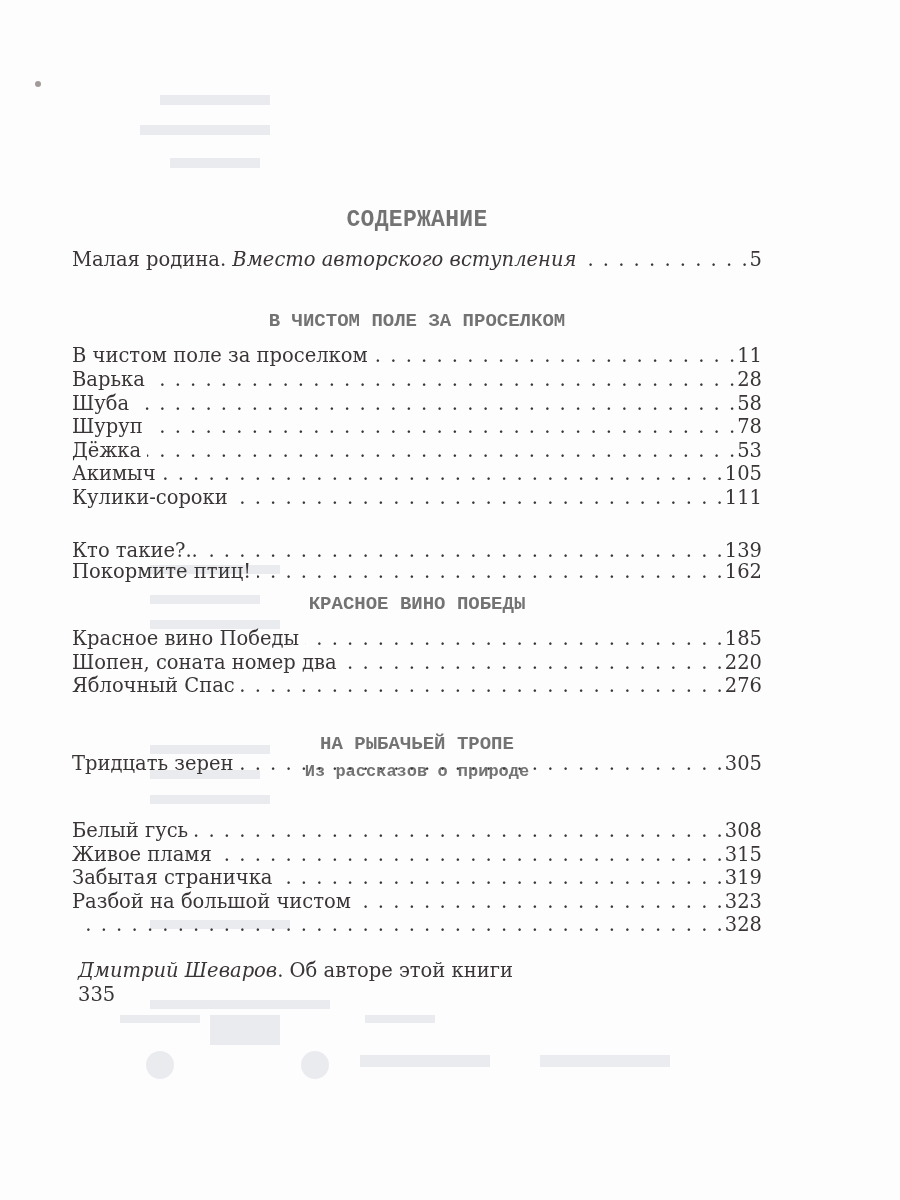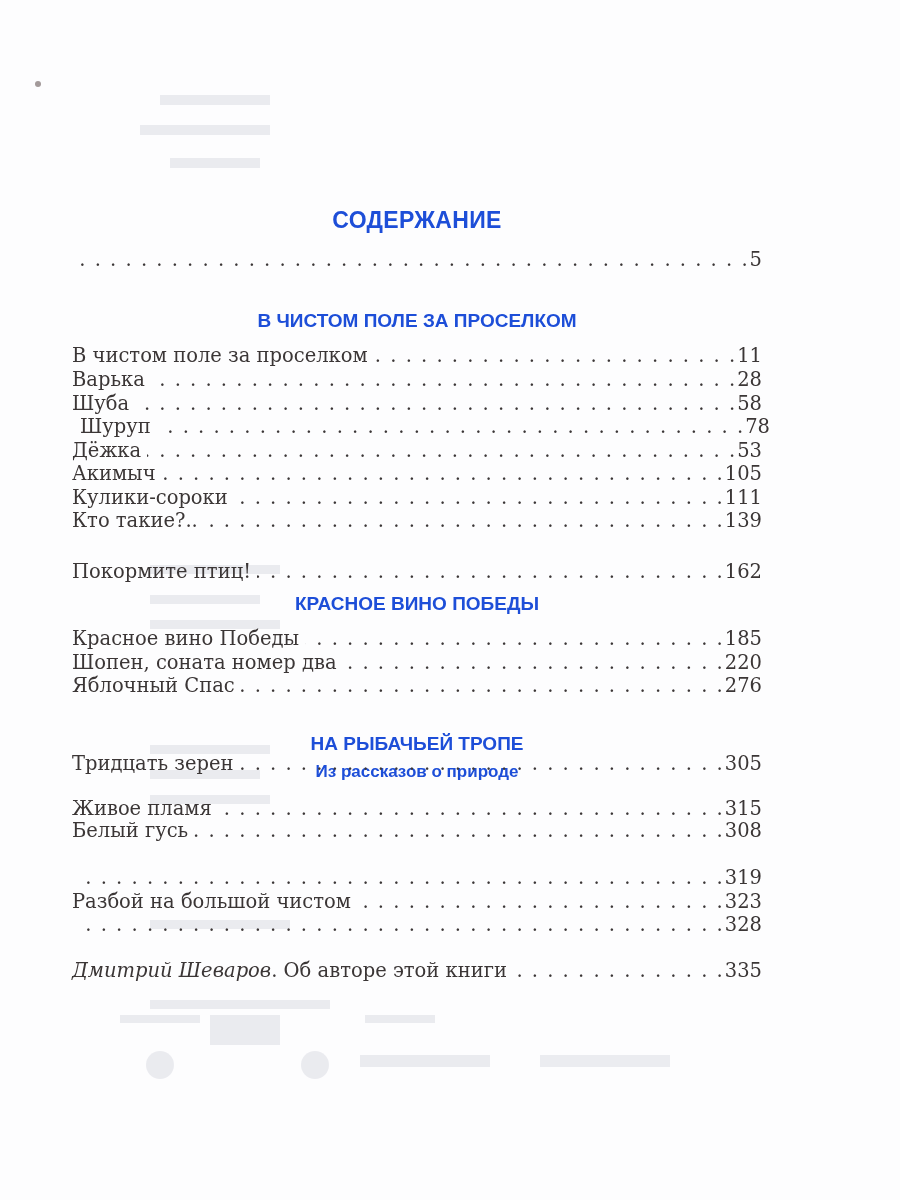--- a/index.html
+++ b/index.html
@@ -19,22 +19,22 @@
       position: absolute;
       left: 72px;
       width: 690px;
       top: 0;
     }
     .heading {
       position: absolute;
       left: 0; width: 690px;
       text-align: center;
       font-weight: bold;
-      font-family: Liberation Sans, sans-serif;
-      color: #1d4ed8;
+      font-family: Liberation Mono, monospace;
+      color: #737373;
     }
     .heading.main { font-size: 23px; letter-spacing: 0.3px; }
     .heading.sec { font-size: 19px; }
     .heading.sub { font-size: 17px; }
     .row {
       position: absolute;
       left: 0; width: 690px;
       height: 24px;
       display: flex;
       align-items: baseline;
@@ -84,20 +84,21 @@
     <rect x="540" y="1055" width="130" height="12"></rect>
   </g>
   <circle cx="38" cy="84" r="3" fill="#a39a9a"></circle>
 </svg>
 
 <div class="toc">
 
   <div class="heading main" style="top:207px;">СОДЕРЖАНИЕ</div>
 
   <div class="row" style="top:248px;">
+    <span class="title"><span>Малая родина.</span> <i>Вместо авторского вступления</i></span>
     <span class="leader"></span>
     <span class="page">5</span>
   </div>
 
   <div class="heading sec" style="top:310px;">В ЧИСТОМ ПОЛЕ ЗА ПРОСЕЛКОМ</div>
 
   <div class="row" style="top:344px;">
     <span class="title">В чистом поле за проселком</span>
     <span class="leader"></span>
     <span class="page">11</span>
@@ -105,41 +106,41 @@
   <div class="row" style="top:368px;">
     <span class="title">Варька</span>
     <span class="leader"></span>
     <span class="page">28</span>
   </div>
   <div class="row" style="top:392px;">
     <span class="title">Шуба</span>
     <span class="leader"></span>
     <span class="page">58</span>
   </div>
-  <div class="row" style="top:415px;margin-left:8px;">
+  <div class="row" style="top:415px;">
     <span class="title">Шуруп</span>
     <span class="leader"></span>
     <span class="page">78</span>
   </div>
   <div class="row" style="top:439px;">
     <span class="title">Дёжка</span>
     <span class="leader"></span>
     <span class="page">53</span>
   </div>
   <div class="row" style="top:462px;">
     <span class="title">Акимыч</span>
     <span class="leader"></span>
     <span class="page">105</span>
   </div>
   <div class="row" style="top:486px;">
     <span class="title">Кулики-сороки</span>
     <span class="leader"></span>
     <span class="page">111</span>
   </div>
-  <div class="row" style="top:509px;">
+  <div class="row" style="top:539px;">
     <span class="title">Кто такие?..</span>
     <span class="leader"></span>
     <span class="page">139</span>
   </div>
   <div class="row" style="top:560px;">
     <span class="title">Покормите птиц!</span>
     <span class="leader"></span>
     <span class="page">162</span>
   </div>
 
@@ -167,38 +168,39 @@
   <div class="row" style="top:752px;">
     <span class="title">Тридцать зерен</span>
     <span class="leader"></span>
     <span class="page">305</span>
   </div>
   <div class="row" style="top:819px;">
     <span class="title">Белый гусь</span>
     <span class="leader"></span>
     <span class="page">308</span>
   </div>
-  <div class="row" style="top:797px;justify-content:space-between;">
+  <div class="row" style="top:843px;justify-content:space-between;">
     <span class="title">Живое пламя</span>
     <span class="leader"></span>
     <span class="page">315</span>
   </div>
   <div class="row" style="top:866px;">
+    <span class="title">Забытая страничка</span>
     <span class="leader"></span>
     <span class="page">319</span>
   </div>
   <div class="row" style="top:890px;">
     <span class="title">Разбой на большой чистом</span>
     <span class="leader"></span>
     <span class="page">323</span>
   </div>
   <div class="row" style="top:913px;">
     <span class="leader"></span>
     <span class="page">328</span>
   </div>
 
-  <div class="row" style="top:959px;">
+  <div class="row" style="top:959px;flex-direction:column;">
     <span class="title"><i>Дмитрий Шеваров</i><span>. Об авторе этой книги</span></span>
     <span class="leader"></span>
     <span class="page">335</span>
   </div>
 
 </div>
 
 </body></html>

